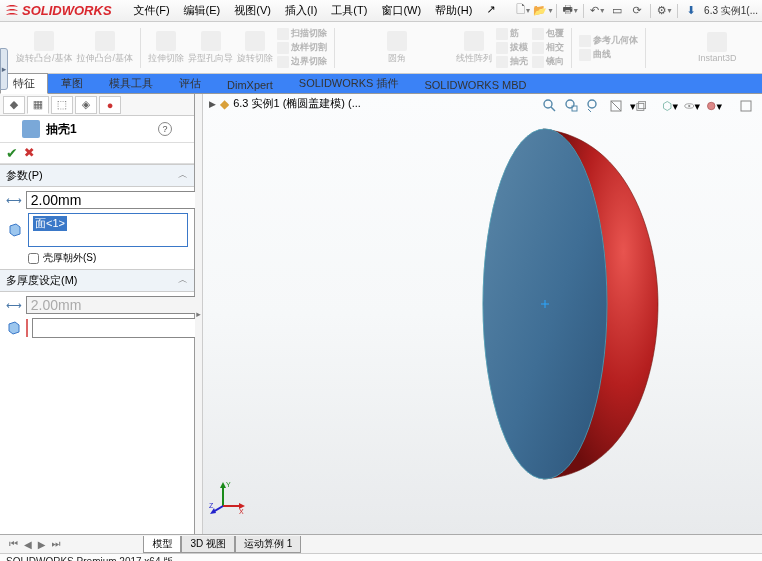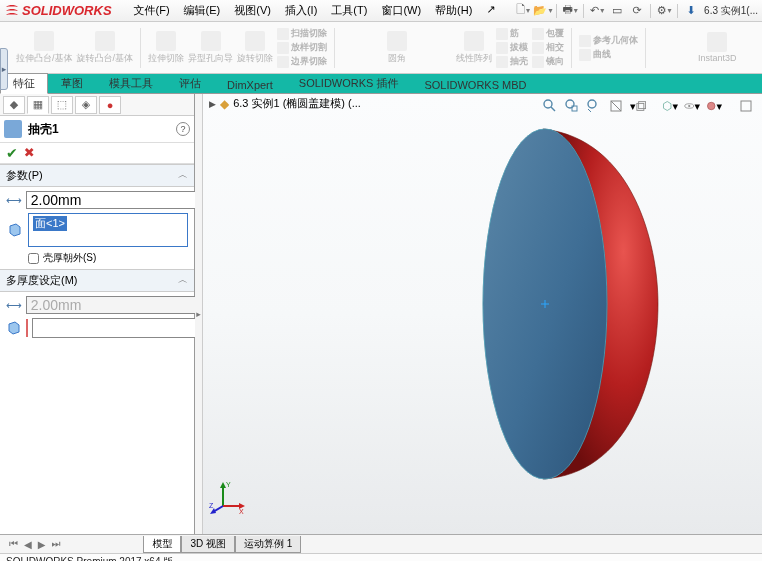--- a/index.html
+++ b/index.html
@@ -15,31 +15,31 @@
 .sep { width: 1px; height: 14px; background: #ccc; }
 .doclabel { font-size: 10px; color: #333; }
 .ribbon { height: 52px; background: #fafafa; border-bottom: 1px solid #ccc; display: flex; align-items: center; padding: 2px 4px; gap: 4px; position: relative; }
 .rgroup { display: flex; flex-direction: column; align-items: center; gap: 1px; color: #b5b5b5; font-size: 9px; }
 .rgroup .ric { width: 20px; height: 20px; background: #eee; border-radius: 2px; }
 .rgroup.small { font-size: 9px; margin-left: 45px; }
 .rvsep { width: 1px; height: 40px; background: #e0e0e0; margin: 0 3px; }
 .rcol { display: flex; flex-direction: column; gap: 1px; font-size: 9px; color: #b5b5b5; }
 .rcol span { display: flex; align-items: center; gap: 2px; }
 .rcol .mi { width: 12px; height: 12px; background: #eee; border-radius: 1px; }
-.command-tabs { height: 20px; background: #14b8a6; border-bottom: 1px solid #999; display: flex; align-items: flex-end; gap: 0; font-size: 11px; position: relative; }
+.command-tabs { height: 20px; background: #3b82f6; border-bottom: 1px solid #999; display: flex; align-items: flex-end; gap: 0; font-size: 11px; position: relative; }
 .command-tabs span { padding: 2px 12px; border: 1px solid transparent; border-bottom: none; cursor: default; color: #333; }
 .command-tabs span.active { background: #fff; border-color: #999; border-bottom: 1px solid #fff; position: relative; top: 1px; }
 .view-tools { position: absolute; right: 8px; top: 98px; display: flex; gap: 6px; align-items: center; z-index: 5; }
 .view-tools .vt { width: 16px; height: 16px; display: inline-flex; align-items: center; justify-content: center; }
 .main { display: flex; height: 440px; position: relative; }
 .sidebar { width: 195px; border-right: 1px solid #999; background: #fff; display: flex; flex-direction: column; }
 .pm-tabs { height: 22px; border-bottom: 1px solid #ccc; display: flex; align-items: center; gap: 2px; padding: 0 3px; background: #f7f7f7; }
 .pm-tabs .pt { width: 22px; height: 18px; border: 1px solid #ccc; background: #fff; display: inline-flex; align-items: center; justify-content: center; color: #666; position: relative; }
 .pm-tabs .pt.ac { border-bottom-color: #fff; background: #fff; }
-.pm-head { display: flex; align-items: center; padding: 4px 4px; gap: 6px; border-bottom: 1px solid #ddd; }
+.pm-head { display: flex; align-items: center; padding: 4px 22px; gap: 6px; border-bottom: 1px solid #ddd; }
 .pm-head .hic { width: 18px; height: 18px; background: #7aa8d8; border-radius: 2px; }
 .pm-head .ttl { font-weight: bold; font-size: 12px; }
 .pm-head .hq { margin-left: auto; width: 14px; height: 14px; border: 1px solid #888; border-radius: 50%; text-align: center; font-size: 9px; line-height: 12px; color: #555; }
 .pm-ctrl { display: flex; gap: 6px; padding: 2px 6px; border-bottom: 1px solid #ddd; }
 .pm-ctrl .ok { color: #2a8a2a; font-size: 14px; }
 .pm-ctrl .no { color: #c33; font-size: 13px; }
 .section-h { padding: 3px 6px; background: #eef3f8; border-top: 1px solid #ccc; border-bottom: 1px solid #ccc; font-size: 11px; display: flex; }
 .section-h .col { margin-left: auto; font-size: 10px; color: #555; }
 .section-body { padding: 4px 6px; display: flex; flex-direction: column; gap: 4px; }
 .row { display: flex; align-items: center; gap: 4px; }
@@ -103,25 +103,25 @@
     <span class="ico" style="color:#2965a8">⬇</span>
     <span class="doclabel">6.3 实例1(...</span>
   </div>
 </div>
 
 <div class="ribbon">
   <div class="handle">▸</div>
   <div style="width:8px"></div>
   <div class="rgroup">
       <div class="ric"></div>
+      <span>旋转凸台/基体</span>
+    </div>
+  <div class="rgroup">
+      <div class="ric"></div>
       <span>拉伸凸台/基体</span>
-    </div>
-  <div class="rgroup">
-      <div class="ric"></div>
-      <span>旋转凸台/基体</span>
     </div>
   <div class="rvsep"></div>
   <div class="rgroup">
       <div class="ric"></div>
       <span>拉伸切除</span>
     </div>
   <div class="rgroup">
       <div class="ric"></div>
       <span>异型孔向导</span>
     </div>

